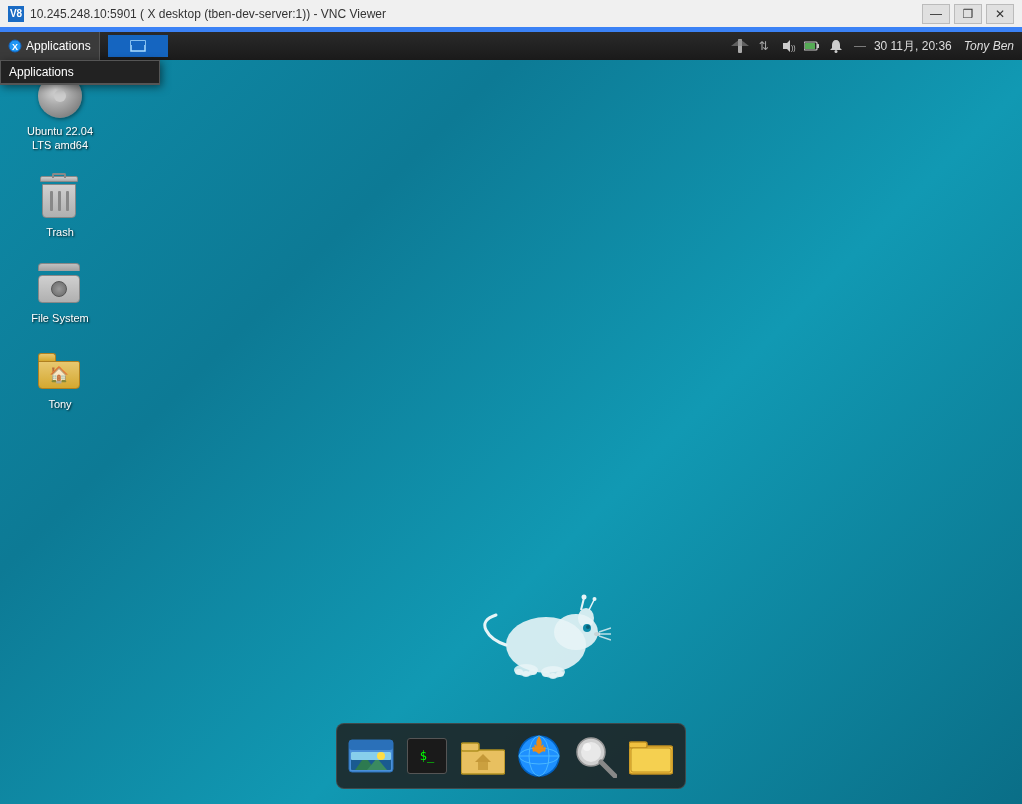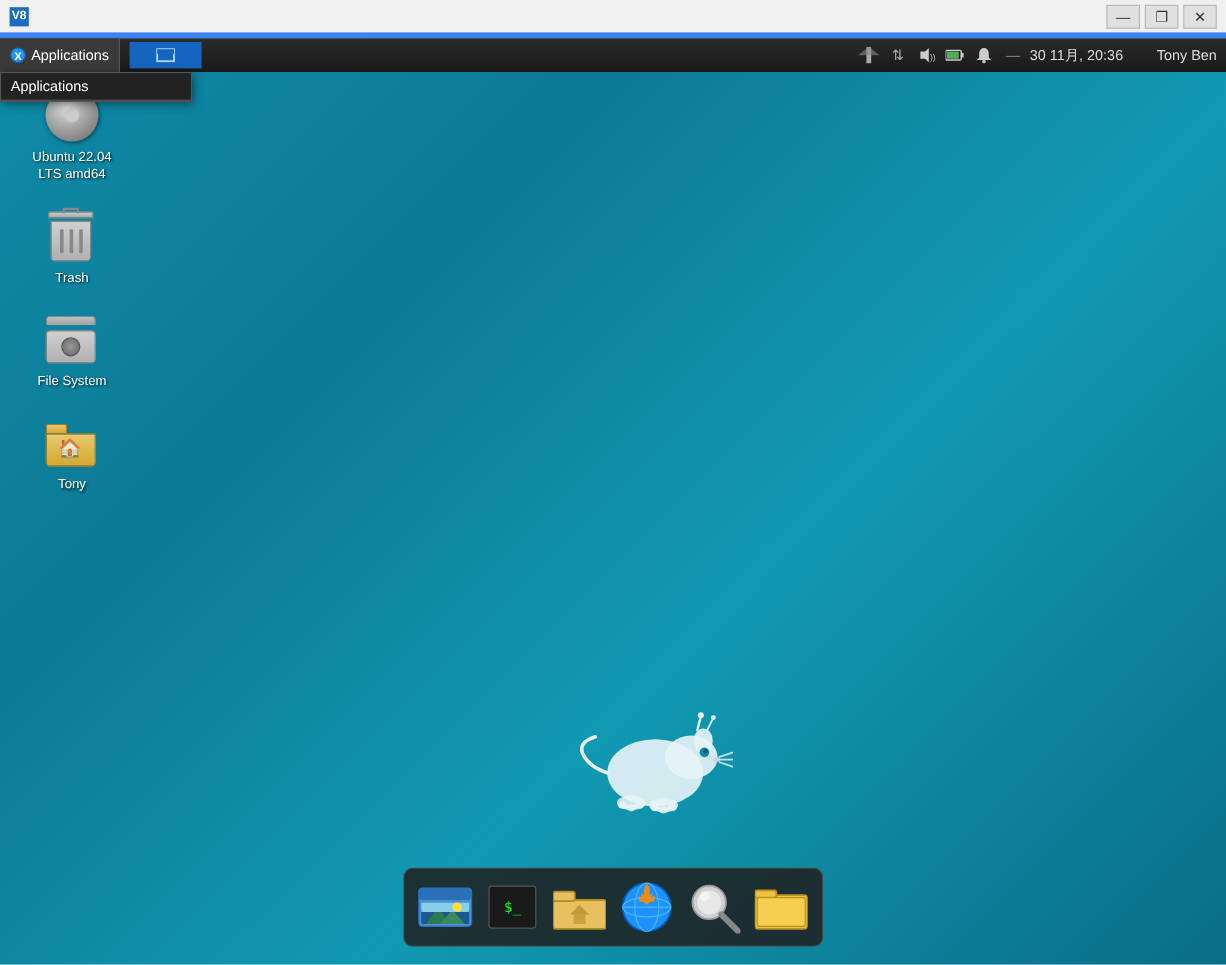--- a/index.html
+++ b/index.html
@@ -372,20 +372,21 @@
     }
   </style>
 </head>
 <body>
 
 <div id="vnc-titlebar">
   <div id="vnc-title-left">
     <div id="vnc-icon">
       <span>V8</span>
     </div>
+    <span style="font-size:12px;color:#333;">10.245.248.10:5901 (      X desktop (tben-dev-server:1)) - VNC Viewer</span>
   </div>
   <div id="vnc-window-controls">
     <div class="win-btn">—</div>
     <div class="win-btn">❐</div>
     <div class="win-btn close">✕</div>
   </div>
 </div>
 
 <div id="desktop">
 
@@ -436,21 +437,21 @@
         <svg width="14" height="14" viewBox="0 0 14 14">
           <path d="M7,1 C4.5,1 3,3 3,6 L3,9 L1,11 L13,11 L11,9 L11,6 C11,3 9.5,1 7,1 Z" fill="#ccc"></path>
           <circle cx="7" cy="12.5" r="1.5" fill="#ccc"></circle>
         </svg>
       </div>
       <span style="color:#888;margin: 0 4px;">—</span>
       <span style="color:#ddd;font-size:12px;">
         <span>30 11月,</span>
         <span>20:36</span>
       </span>
-      <span style="color:#ddd;font-size:12px;margin-left:24px;">Tony Ben</span>
+      <span style="color:#ddd;font-size:12px;margin-left:8px;font-style:italic;">Tony Ben</span>
     </div>
   </div>
 
   <div id="apps-dropdown">
     <div id="apps-dropdown-header">
       <span>Applications</span>
     </div>
   </div>
 
   <div id="desktop-icons">

